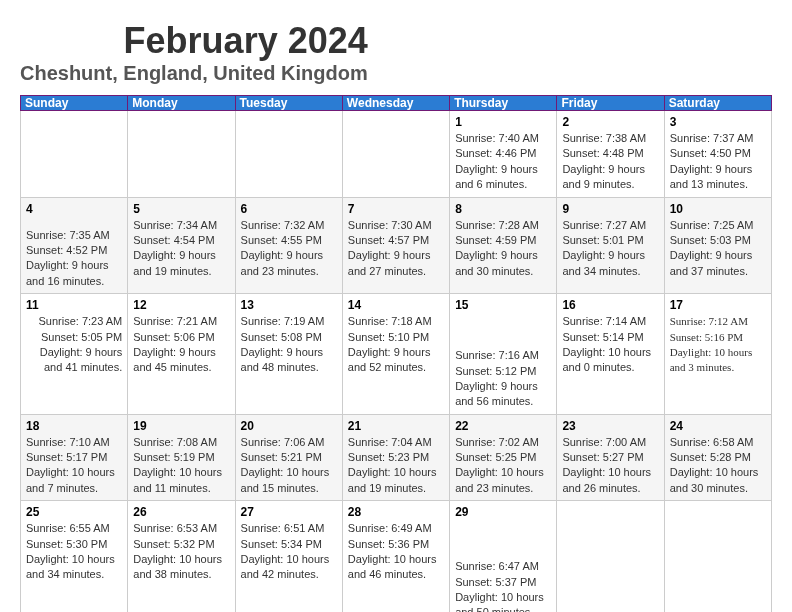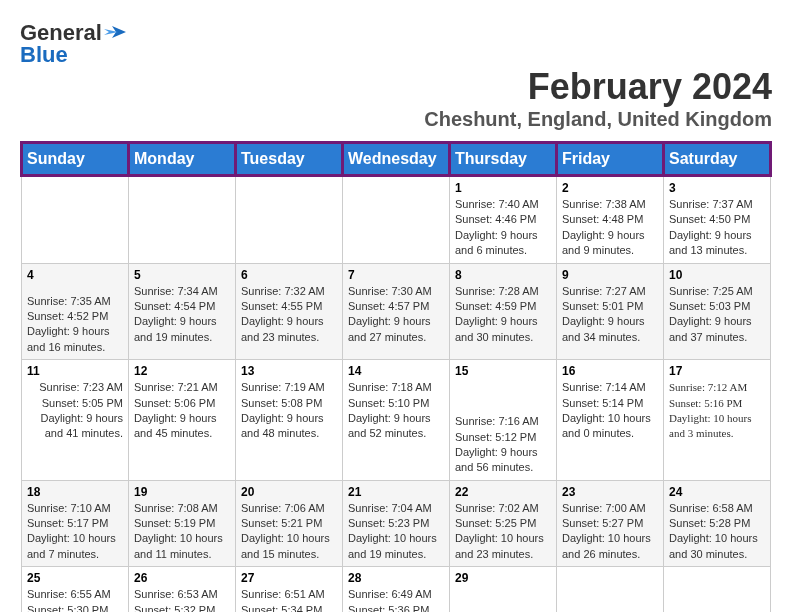--- a/index.html
+++ b/index.html
@@ -21,40 +21,39 @@
       flex-direction: column;
       align-items: flex-start;
     }
     .title-area {
       text-align: right;
     }
     .month-year {
       font-size: 36px;
       font-weight: bold;
       color: #333;
-      margin-top: 46px;
     }
     .location {
       font-size: 20px;
       color: #555;
       font-weight: bold;
     }
     table {
       width: 100%;
       border-collapse: collapse;
       font-size: 11px;
     }
     thead tr th {
       background-color: #2b7cd3;
       color: #fff;
-      padding: 6px 4px;
+      padding: 0 4px;
       text-align: left;
-      font-size: 16px;
+      font-size: 12px;
       font-weight: bold;
-      border: 3px solid #701a75;
+      border: 1px solid #701a75;
     }
     tbody tr td {
       border: 1px solid #ccc;
       vertical-align: top;
       padding: 4px 5px;
       width: 107px;
       min-height: 80px;
       height: 85px;
     }
     tbody tr:nth-child(even) td {
@@ -74,30 +73,20 @@
       line-height: 1.4;
     }
     .empty-cell {
       background: #f9f9f9;
     }
   </style>
 </head>
 <body>
 
 <div class="header-area">
-  <div class="logo">
-    <div style="display:flex;align-items:center;gap:2px;">
-      <span style="font-size:22px;font-weight:bold;color:#333;">General</span>
-      <svg width="22" height="18" viewBox="0 0 22 18">
-        <polygon points="8,2 22,8 8,14 12,8" fill="#1a6bbf"></polygon>
-        <polygon points="0,5 14,8 0,11 5,8" fill="#4a9be8"></polygon>
-      </svg>
-    </div>
-    <span style="font-size:22px;font-weight:bold;color:#1a6bbf;margin-top:-4px;">Blue</span>
-  </div>
   <div class="title-area">
     <div class="month-year">February 2024</div>
     <div class="location">Cheshunt, England, United Kingdom</div>
   </div>
 </div>
 
 <table>
   <thead>
     <tr id="header-row">
     <th>Sunday</th>

